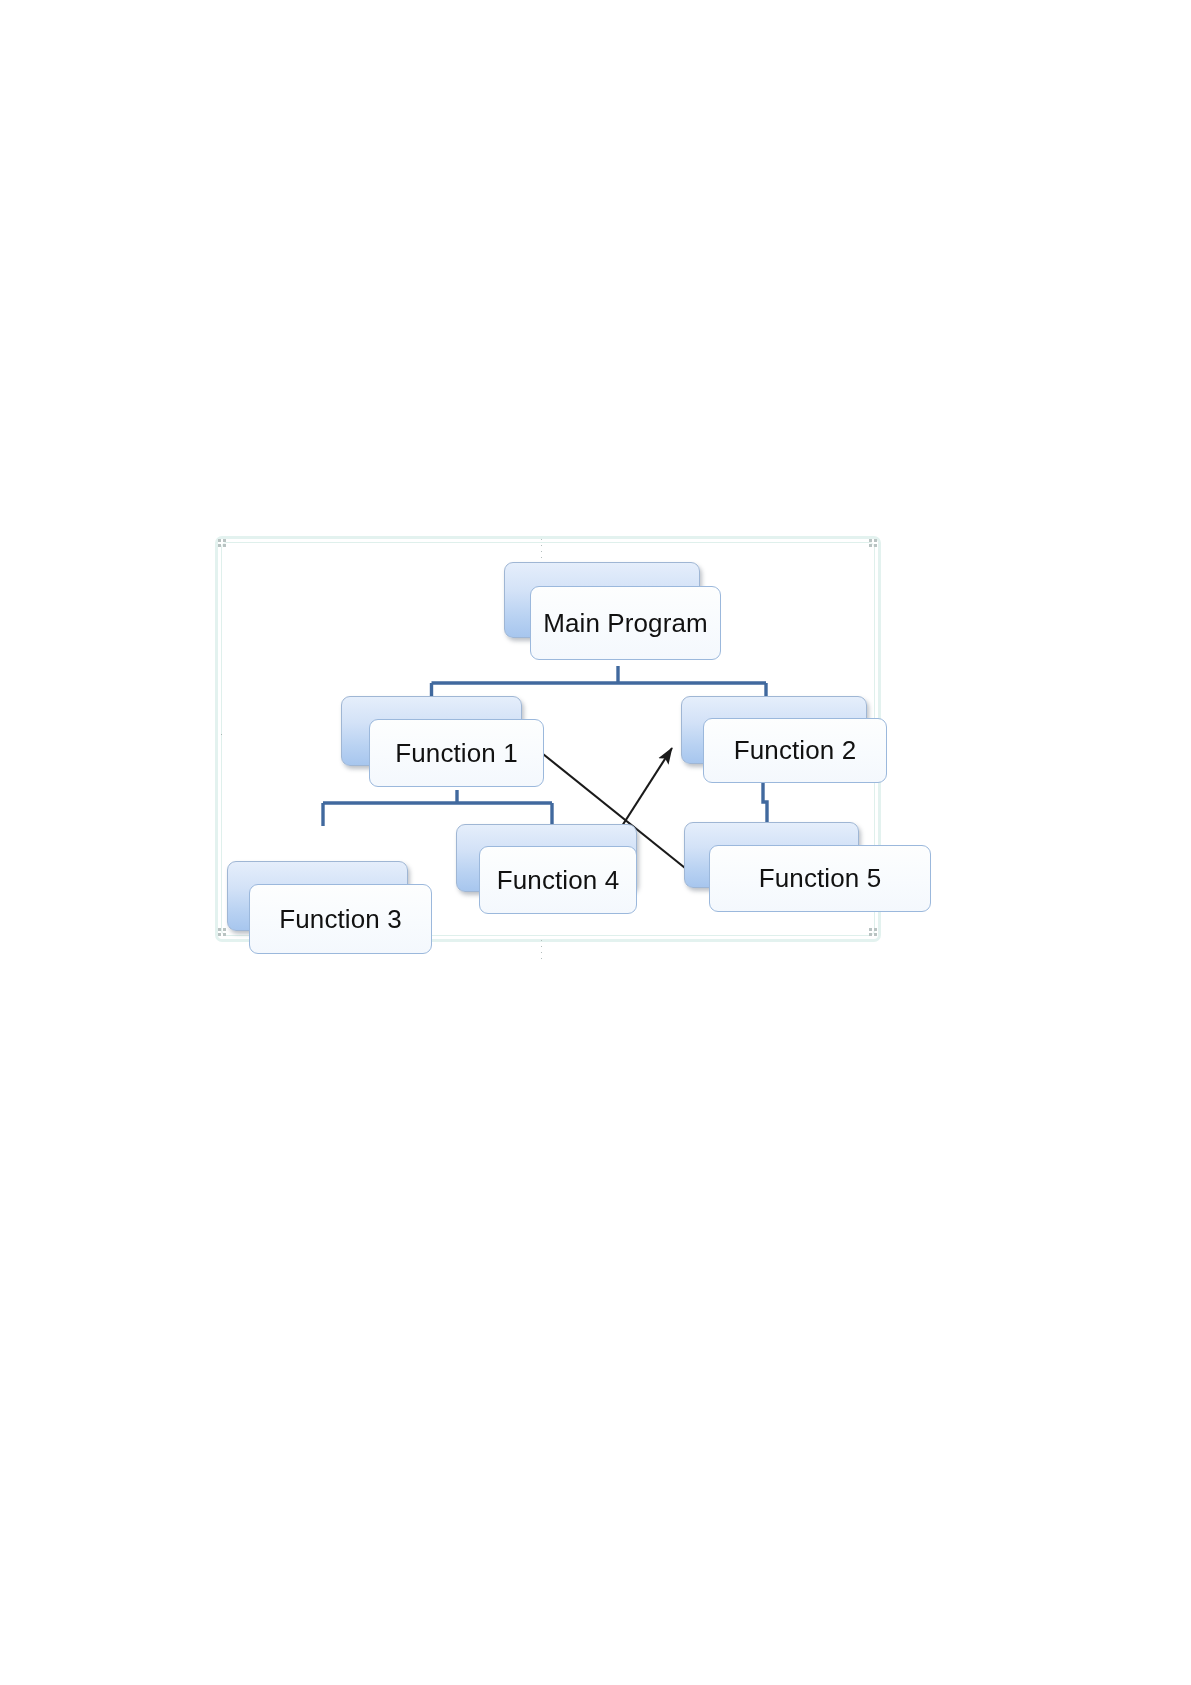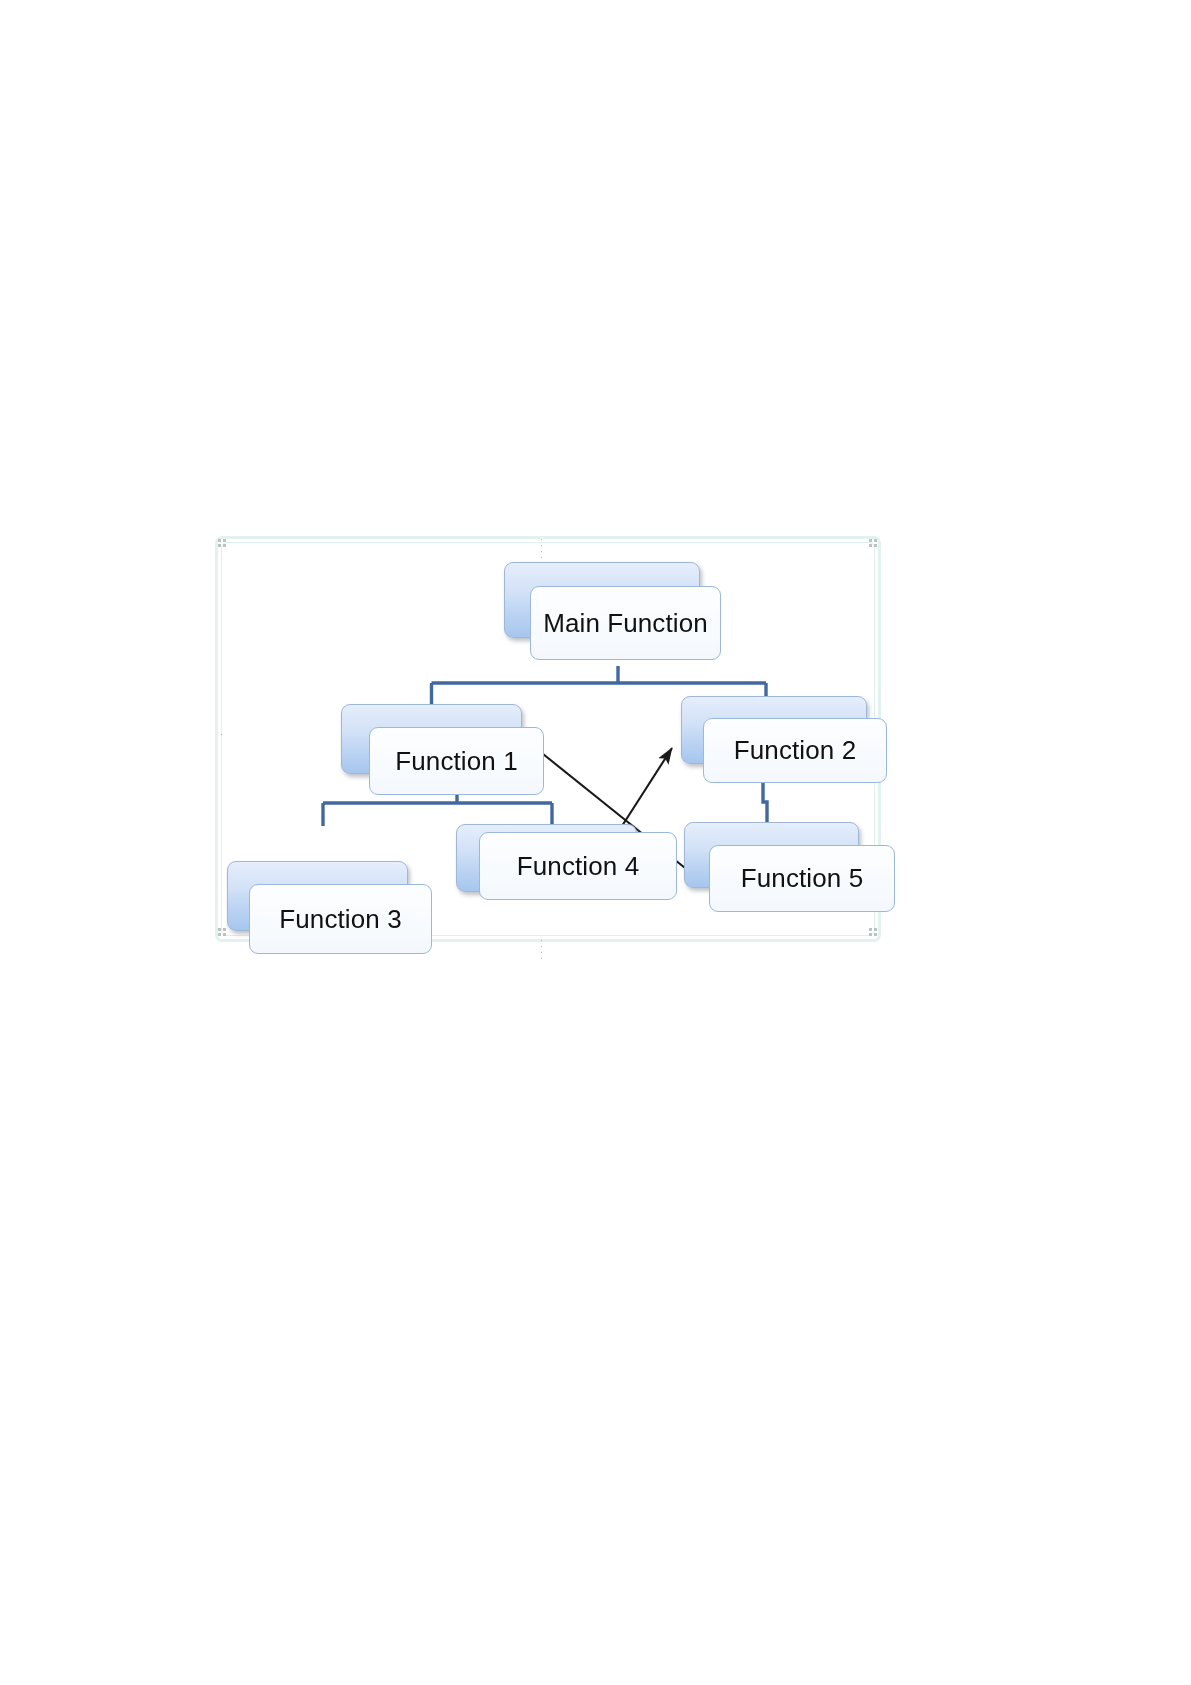--- a/index.html
+++ b/index.html
@@ -176,25 +176,25 @@
     </g>
 
     <path d="M 328 218 L 490 348" stroke="#1a1a1a" stroke-width="2.1" fill="none" marker-end="url(#arrowhead)"></path>
 
     <path d="M 382 329 L 457 212" stroke="#1a1a1a" stroke-width="2.1" fill="none" marker-end="url(#arrowhead)"></path>
   </svg>
 
   <div class="node" style="left:504px; top:562px; width:196px; height:76px;">
     <div class="node-back"></div>
     <div class="node-front" style="left:26px; top:24px; width:191px; height:74px;">
-      <span class="node-label">Main Function</span>
-    </div>
-  </div>
-
-  <div class="node" style="left:341px; top:696px; width:181px; height:70px;margin-top:8px;">
+      <span class="node-label">Main Program</span>
+    </div>
+  </div>
+
+  <div class="node" style="left:341px; top:696px; width:181px; height:70px;">
     <div class="node-back"></div>
     <div class="node-front" style="left:28px; top:23px; width:175px; height:68px;">
       <span class="node-label">Function 1</span>
     </div>
   </div>
 
   <div class="node" style="left:673px; top:696px; width:186px; height:68px;margin-left:8px;">
     <div class="node-back"></div>
     <div class="node-front" style="left:22px; top:22px; width:184px; height:65px;">
       <span class="node-label">Function 2</span>
@@ -203,25 +203,25 @@
 
   <div class="node" style="left:227px; top:861px; width:181px; height:70px;">
     <div class="node-back"></div>
     <div class="node-front" style="left:22px; top:23px; width:183px; height:70px;">
       <span class="node-label">Function 3</span>
     </div>
   </div>
 
   <div class="node" style="left:456px; top:824px; width:181px; height:68px;">
     <div class="node-back"></div>
-    <div class="node-front" style="left:23px; top:8px; width:198px; height:68px;">
+    <div class="node-front" style="left:23px; top:22px; width:158px; height:68px;">
       <span class="node-label">Function 4</span>
     </div>
   </div>
 
   <div class="node" style="left:684px; top:822px; width:175px; height:66px;">
     <div class="node-back"></div>
-    <div class="node-front" style="left:25px; top:23px; width:186px; height:67px;">
+    <div class="node-front" style="left:25px; top:23px; width:222px; height:67px;">
       <span class="node-label">Function 5</span>
     </div>
   </div>
 
 </div>
 
 </body></html>

